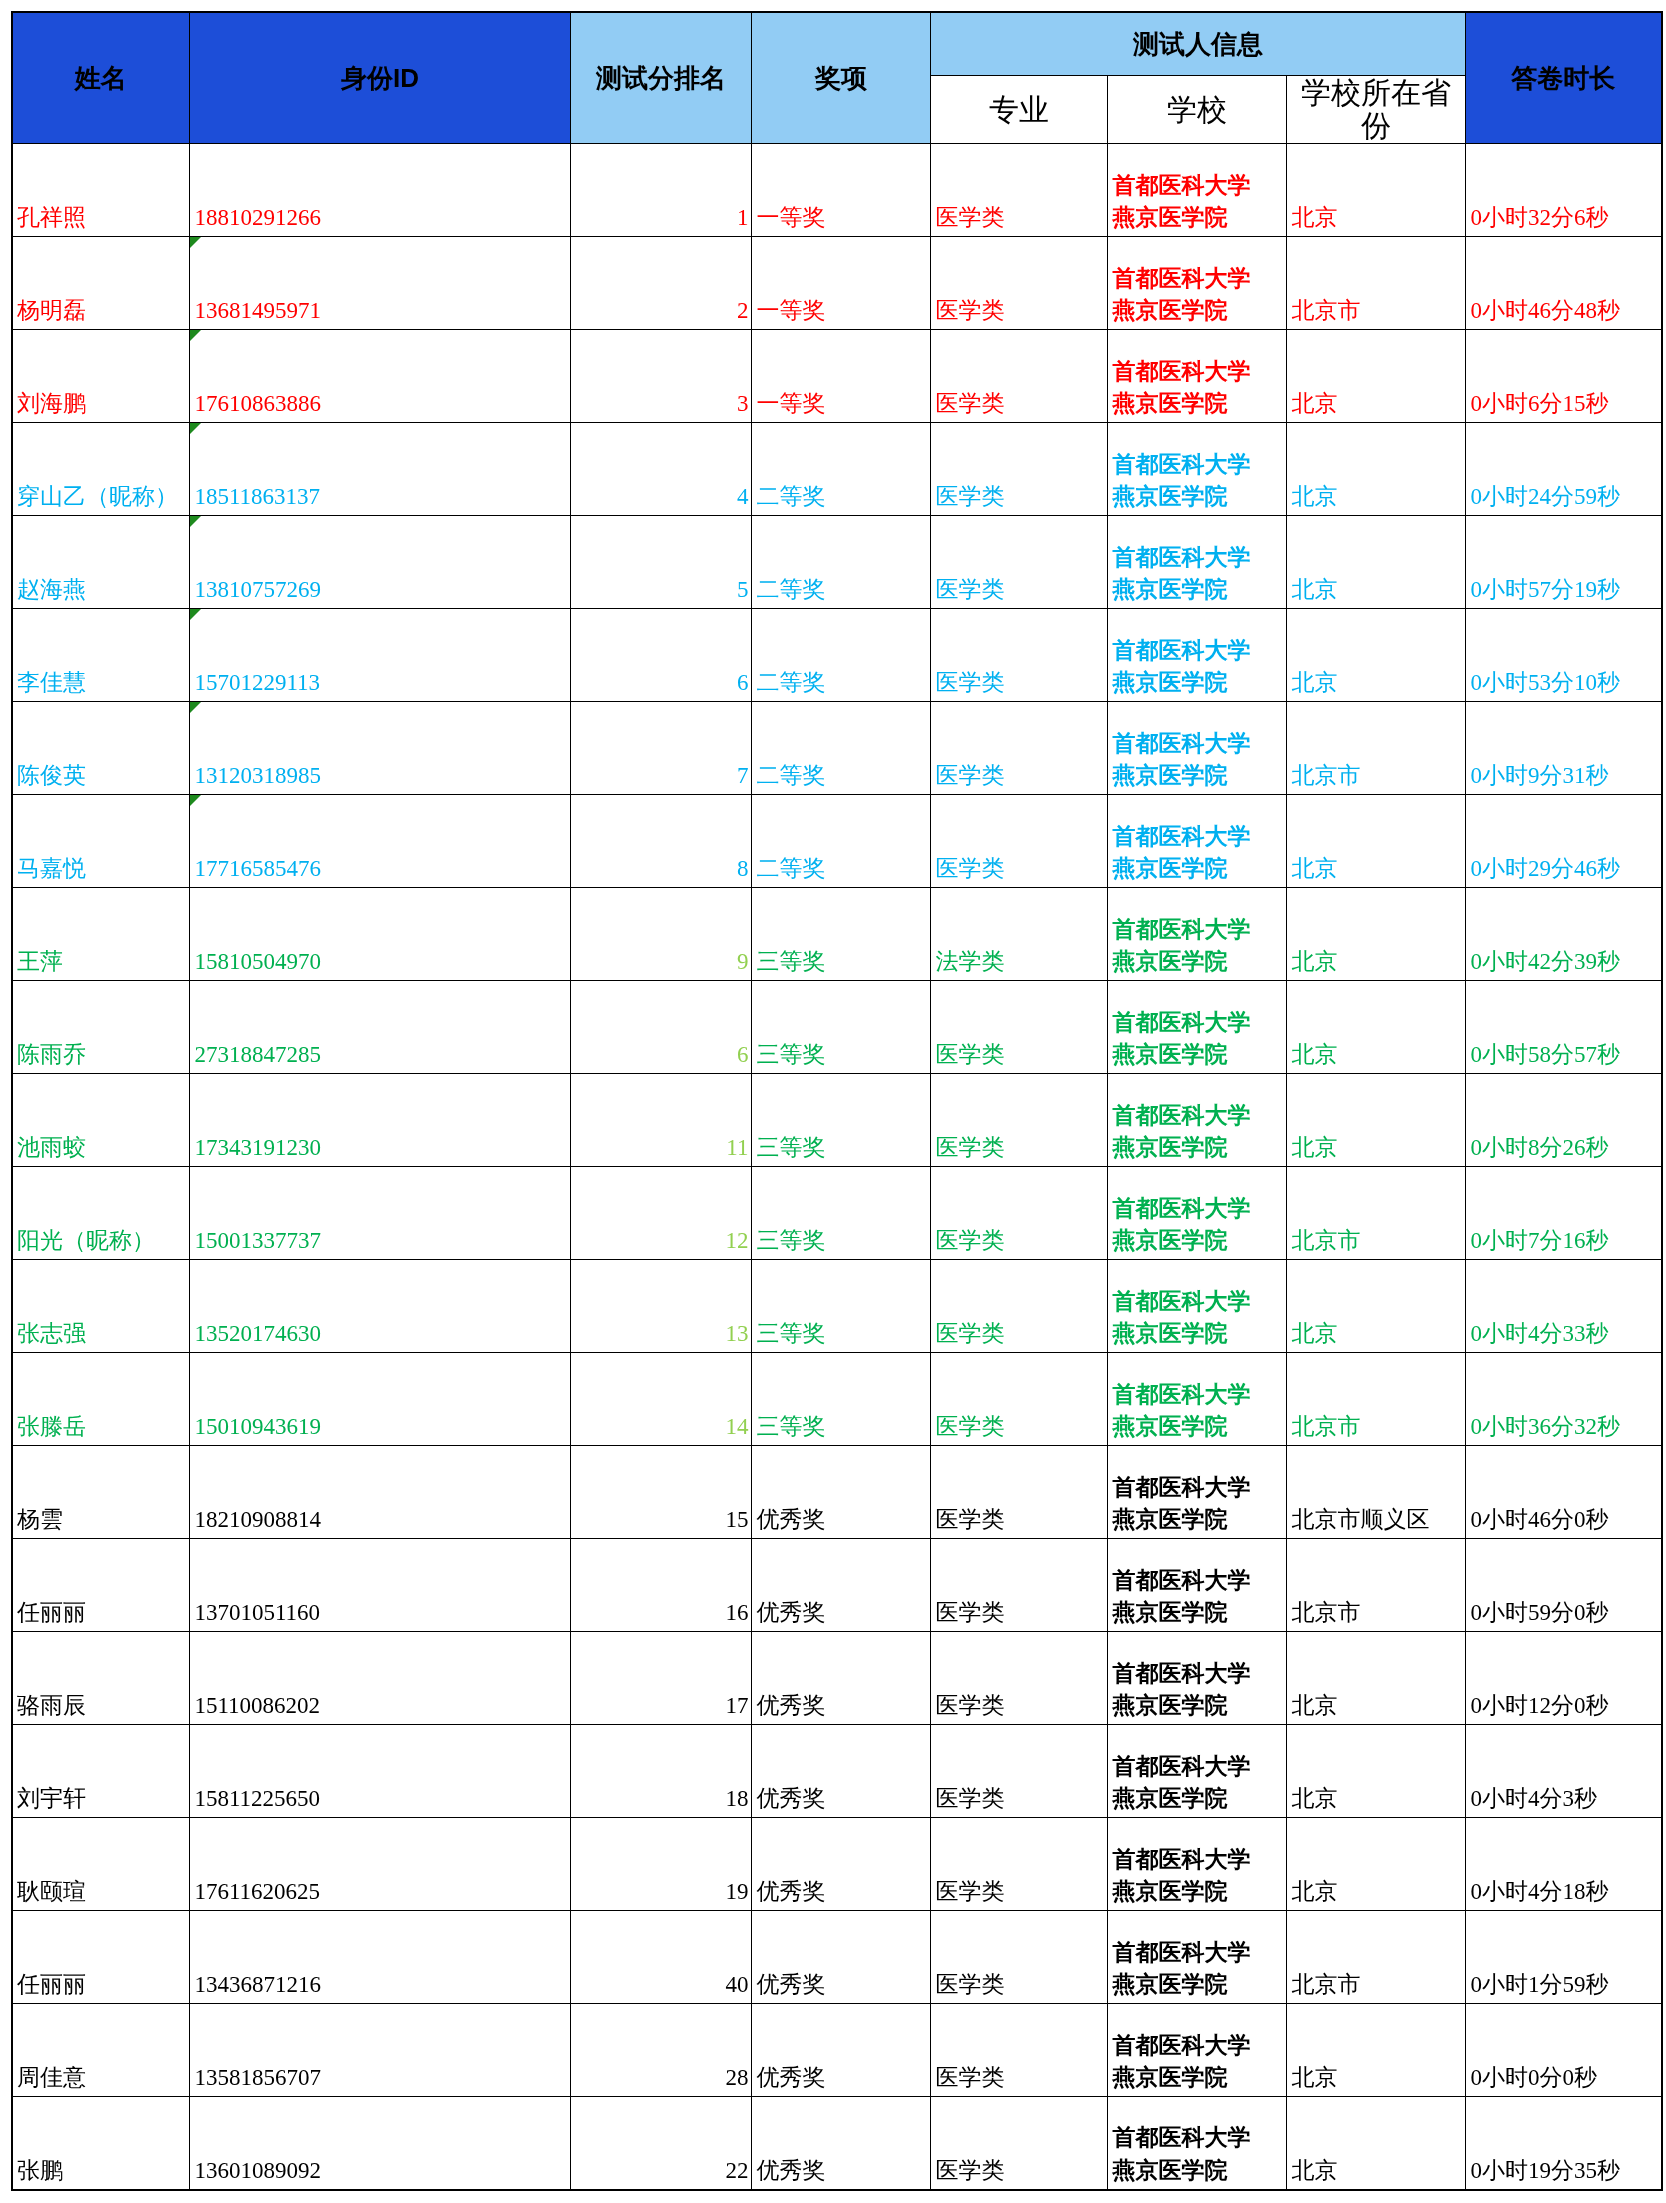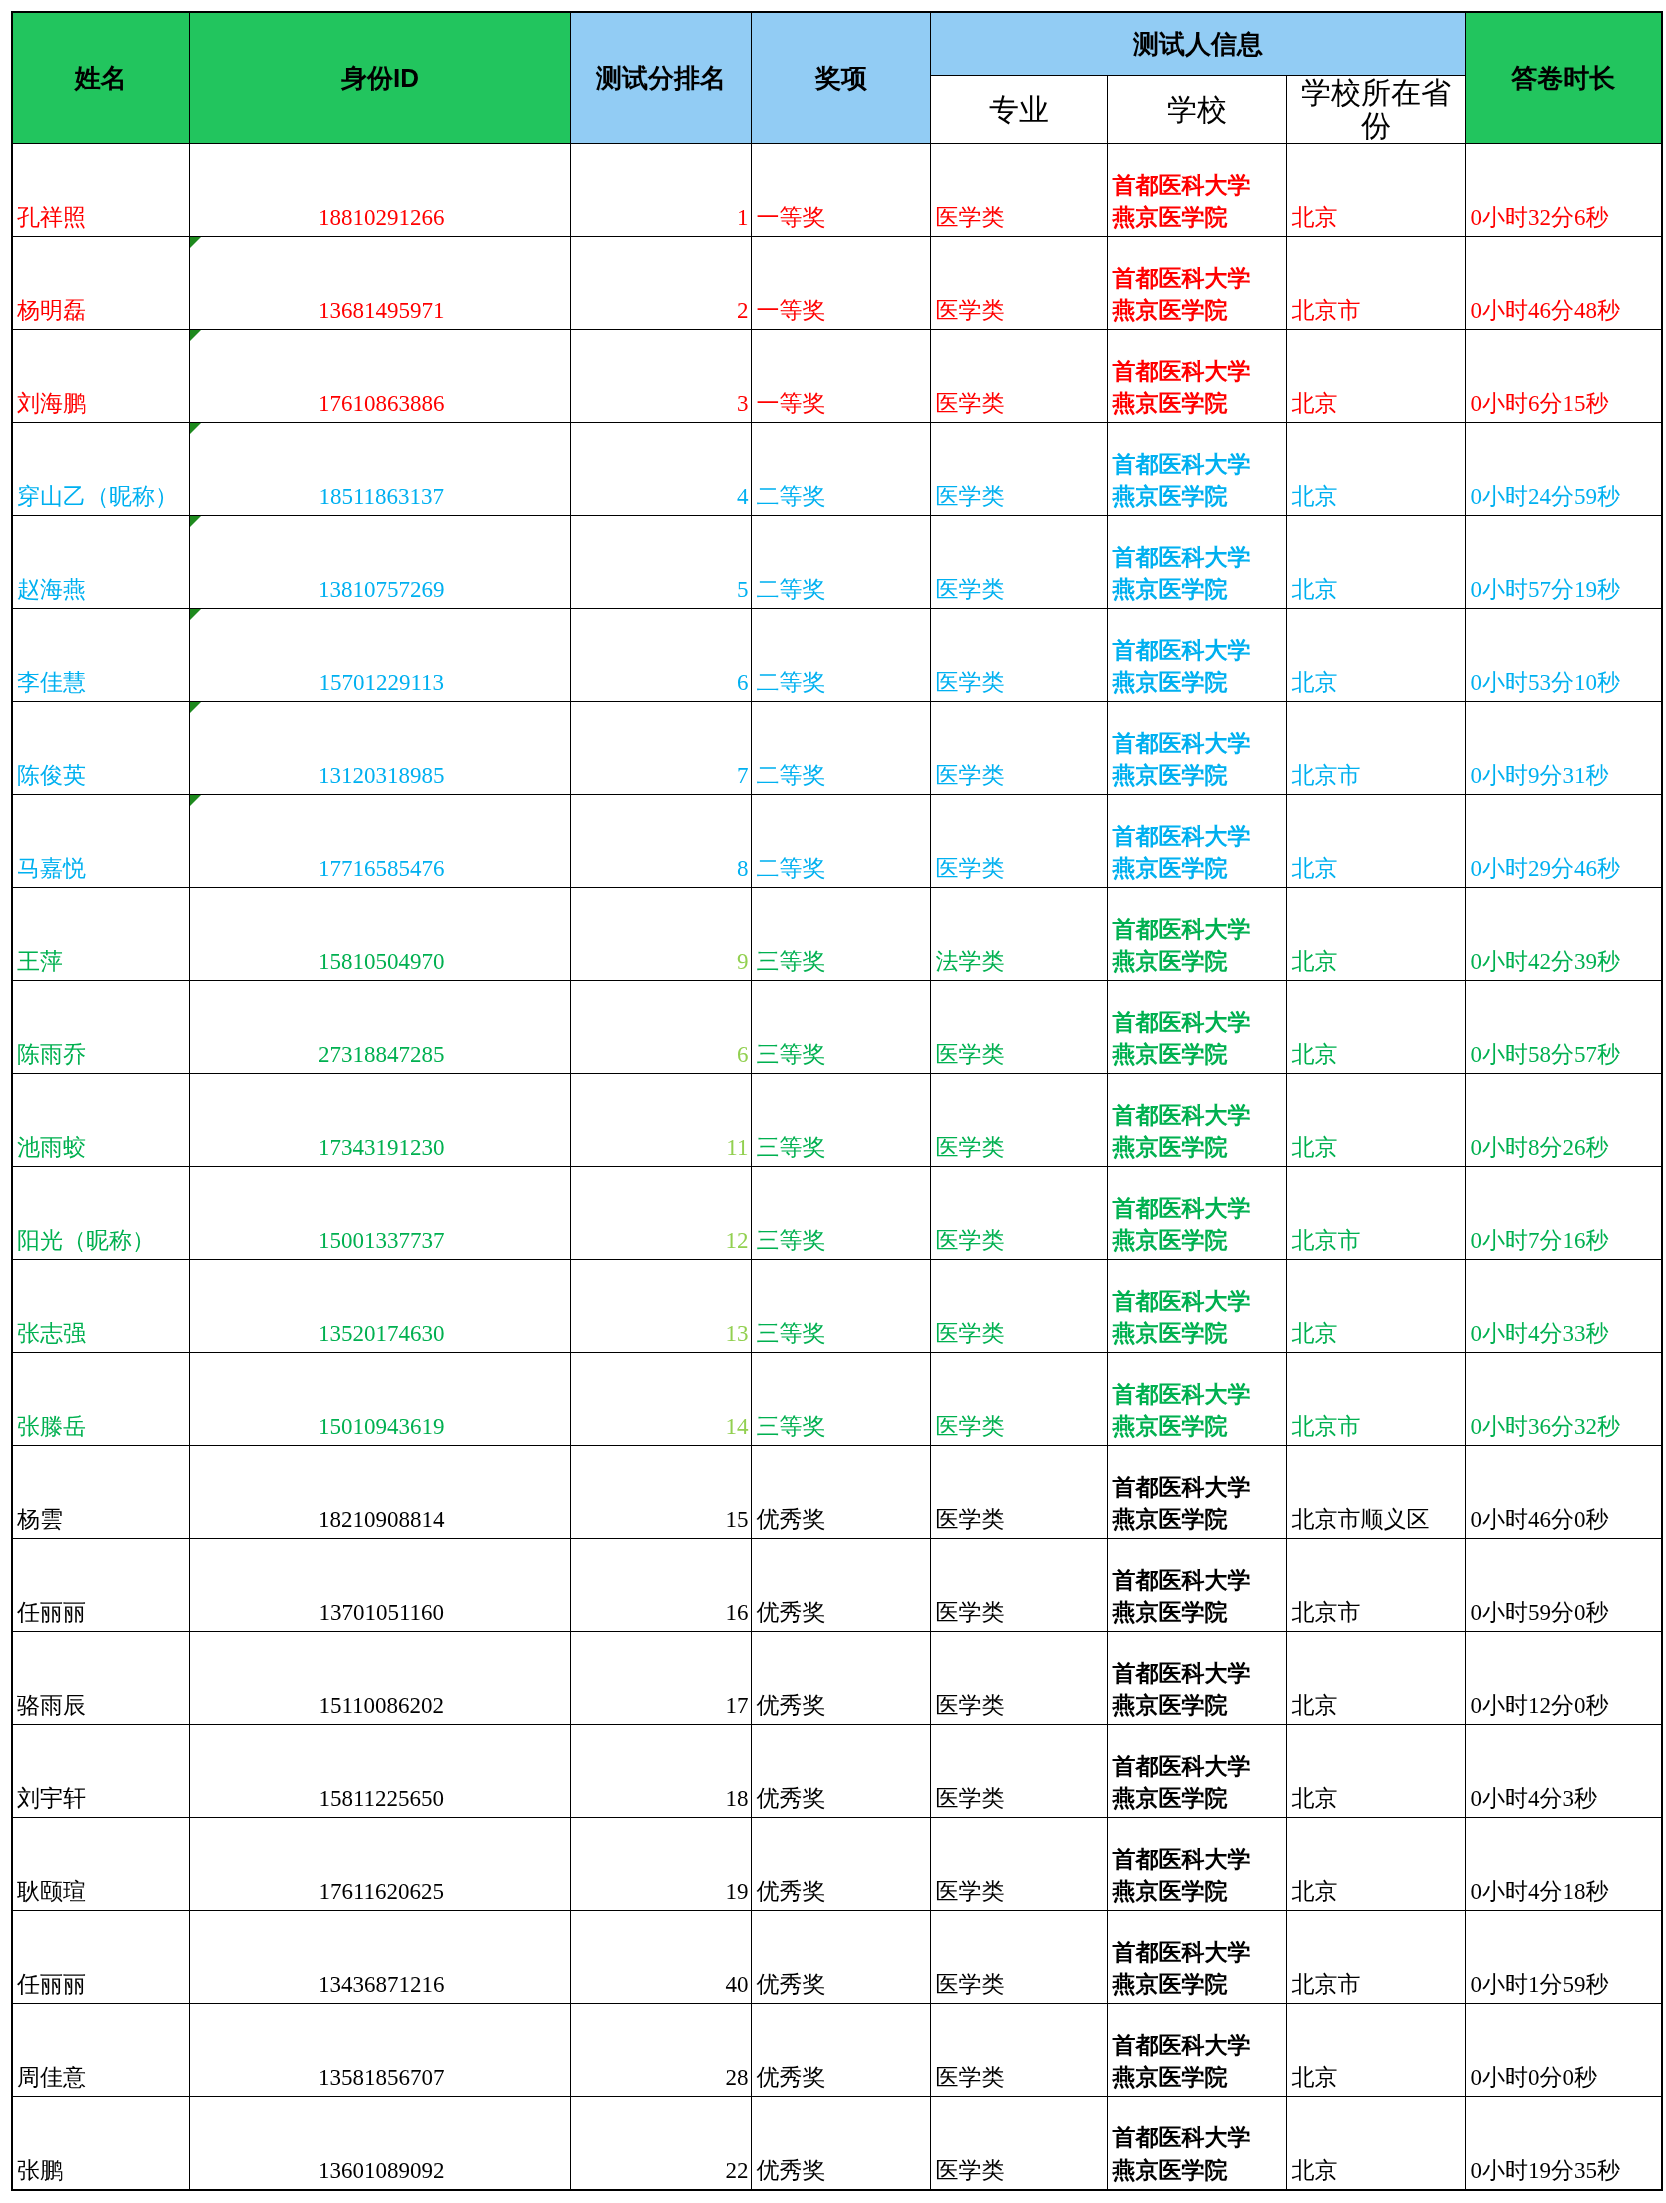--- a/index.html
+++ b/index.html
@@ -29,21 +29,21 @@
   tbody tr{height:93px;}
   th{
     font-family:"Liberation Sans","DejaVu Sans",sans-serif;
     font-weight:bold;
     font-size:26px;
     text-align:center;
     vertical-align:middle;
     color:#000;
     padding:0 11px;
   }
-  th.h-yellow{background:#22c55e;}
+  th.h-yellow{background:#1d4ed8;}
   th.h-blue{background:#92CCF4;}
   th.h-sub{
     background:#ffffff;
     font-family:"Liberation Serif","DejaVu Serif",serif;
     font-weight:normal;
     font-size:30px;
     line-height:1.12;
     padding:0 3.5px;
   }
   td{
@@ -57,21 +57,20 @@
   td.rank{
     text-align:right;
     padding-right:2.6px;
   }
   td.school{
     white-space:pre-line;
     font-weight:bold;
   }
   td.idcell{
     position:relative;
-    text-align:center;
   }
   .flag{
     position:absolute;
     top:0;
     left:0;
     width:0;
     height:0;
     border-top:11.4px solid #1E8A1E;
     border-right:11.4px solid transparent;
   }

